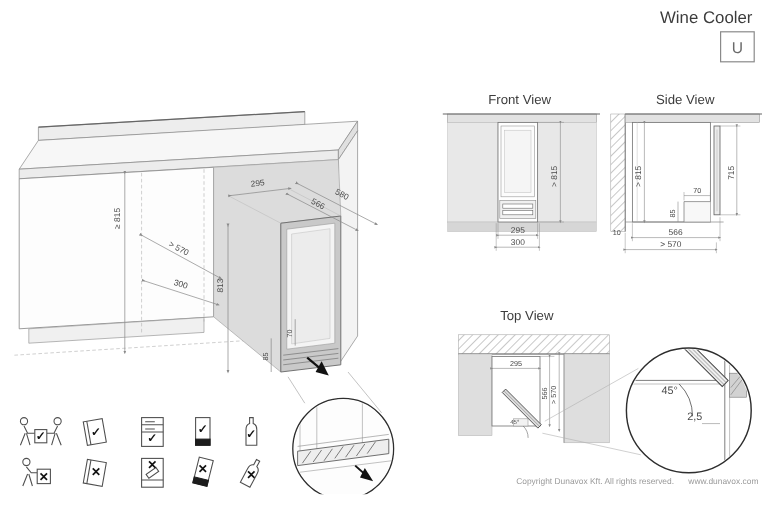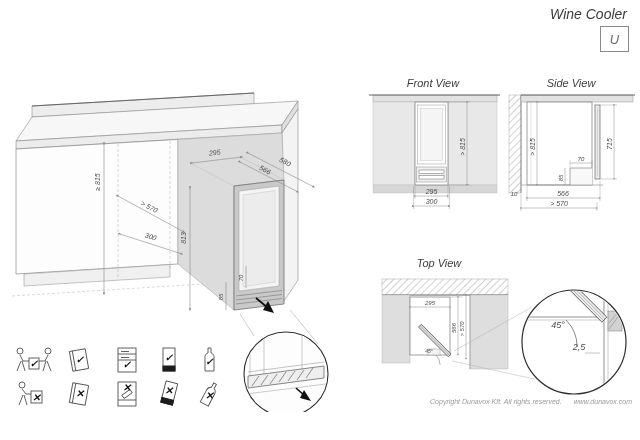--- a/index.html
+++ b/index.html
@@ -1,17 +1,17 @@
 <!DOCTYPE html>
 <html><head>
 <meta charset="utf-8">
 <style>
   html,body{margin:0;padding:0;background:#fff;}
   .page{position:relative;width:640px;height:412px;background:#fff;overflow:hidden;
-        font-family:"Liberation Sans",sans-serif;color:#3c3c3c;font-style:italic;}
+        font-family:"Liberation Sans",sans-serif;color:#3c3c3c;}
   .page svg{position:absolute;overflow:visible;}
   svg text{font-family:"Liberation Sans",sans-serif;fill:#4a4a4a;}
   .t{font-size:11px;fill:#3d3d3d;}
   .d{font-size:7px;}
   .d6{font-size:6px;}
   .hdr-title{position:absolute;top:6px;right:13px;font-size:14px;color:#3c3c3c;}
   .hdr-badge{position:absolute;top:26px;right:11px;width:27px;height:24px;border:1.2px solid #8a8a8a;
              display:flex;align-items:center;justify-content:center;font-size:13px;color:#6a6a6a;}
   .footer{position:absolute;right:8px;bottom:7px;font-size:7px;color:#9a9a9a;}
   .footer span{margin-left:10px;}

